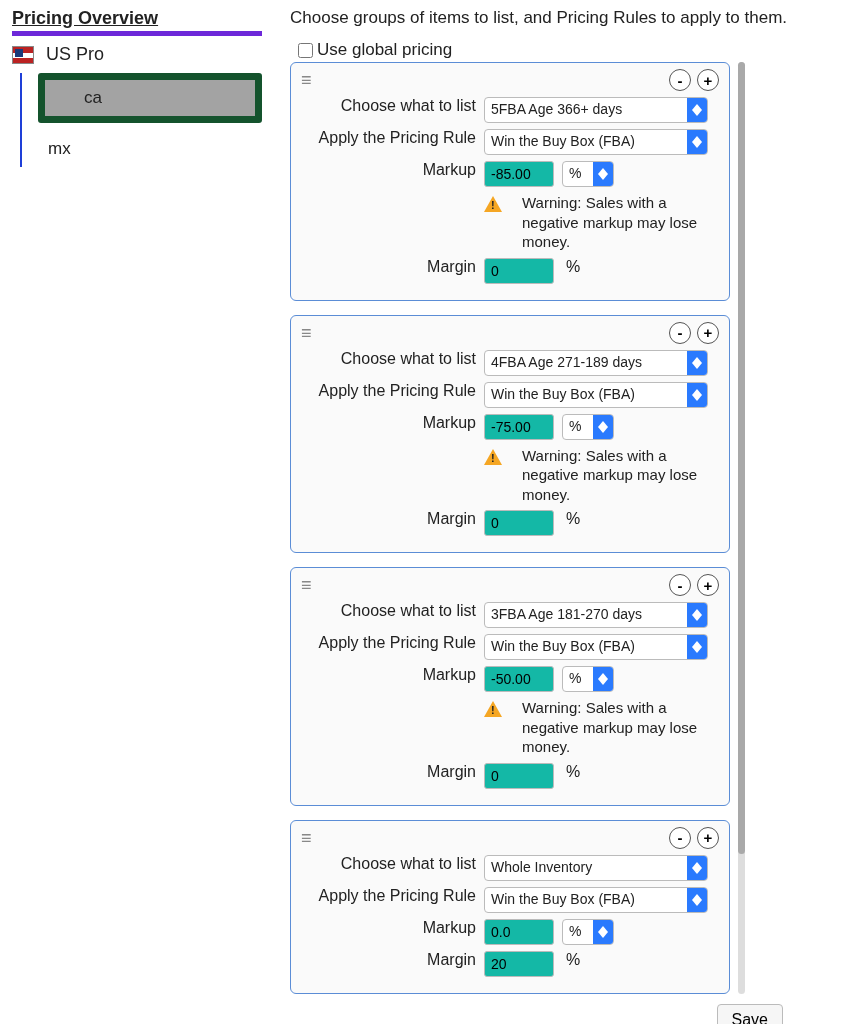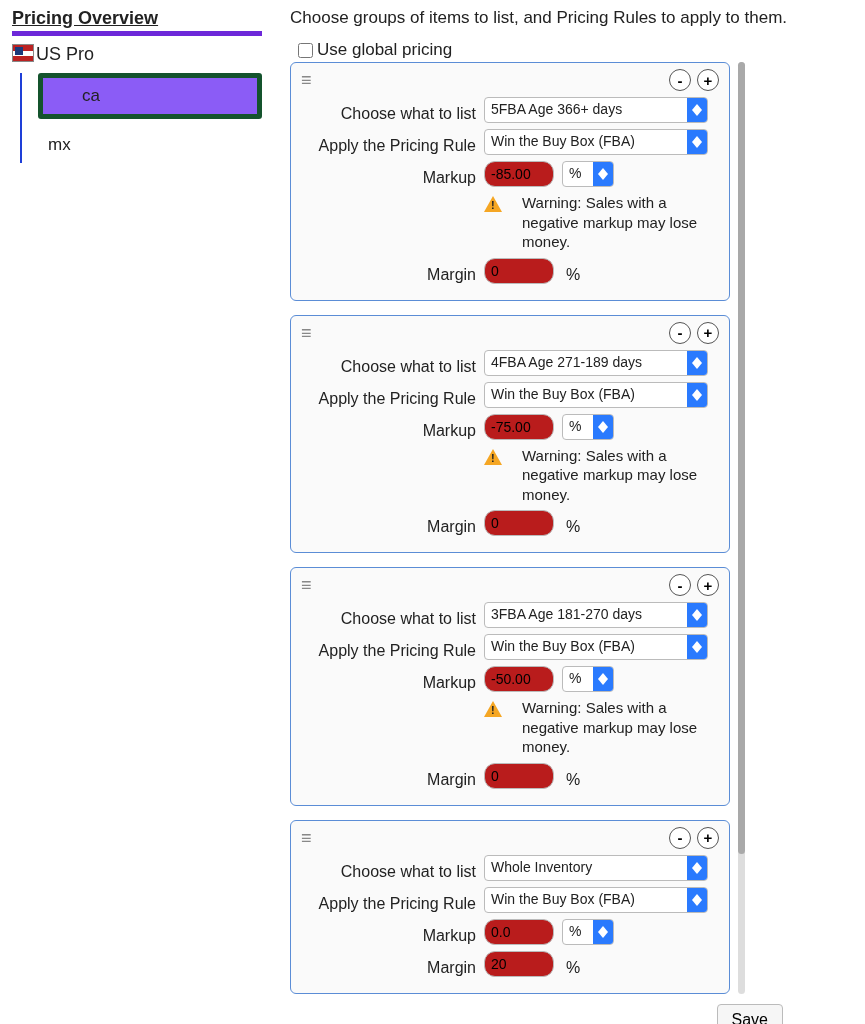--- a/index.html
+++ b/index.html
@@ -24,22 +24,22 @@
   .section-title {
     font-weight: bold;
     font-size: 18px;
     text-decoration: underline;
     border-bottom: 5px solid #6d28d9;
     padding-bottom: 2px;
     margin-bottom: 6px;
   }
   .account-row {
     display: flex;
-    align-items: flex-start;
-    gap: 2px;
+    align-items: center;
+    gap: 12px;
     font-size: 18px;
     margin-bottom: 4px;
     padding: 2px 0;
   }
   .flag {
     width: 22px; height: 18px;
     background: linear-gradient(180deg,#b22 0 40%, #fff 40% 70%, #b22 70% 100%);
     position: relative;
     border: 1px solid #888;
     flex-shrink: 0;
@@ -55,23 +55,23 @@
     padding-left: 16px;
     margin-top: 6px;
   }
   .region-item {
     font-size: 17px;
     padding: 8px 10px;
     margin-bottom: 8px;
     cursor: pointer;
   }
   .region-item.selected {
-    border: 5px solid #14532d;
+    border: 7px solid #14532d;
     border-radius: 3px;
-    background: #8b5cf6;
+    background: #a3a3a3;
     padding-left: 39px;
   }
   .main {
     flex: 1;
     position: relative;
   }
   .instruction {
     font-size: 17px;
     margin-bottom: 10px;
   }
@@ -144,21 +144,21 @@
     align-items: center;
     justify-content: center;
     font-size: 15px;
     font-weight: bold;
     cursor: pointer;
     line-height: 1;
     padding:0;
   }
   .form-row {
     display: flex;
-    align-items: flex-end;
+    align-items: flex-start;
     gap: 8px;
     margin-bottom: 6px;
   }
   .form-label {
     width: 175px;
     text-align: right;
     font-size: 16px;
     flex-shrink:0;
   }
   .select-wrap {
@@ -187,24 +187,24 @@
     flex-direction: column;
     align-items: center;
     justify-content: center;
     padding: 1px 0;
   }
   .select-arrows svg { display:block; }
   .num-input {
     width: 70px;
     height: 26px;
     border: 1px solid #bbb;
-    border-radius: 11px;
+    border-radius: 3px;
     padding: 2px 6px;
     font-size: 14px;
-    background:#b91c1c;
+    background:#14b8a6;
   }
   .unit {
     font-size: 16px;
     margin-left: 4px;
   }
   .warning-row {
     display: flex;
     align-items: flex-start;
     gap: 20px;
     margin-left: 183px;

